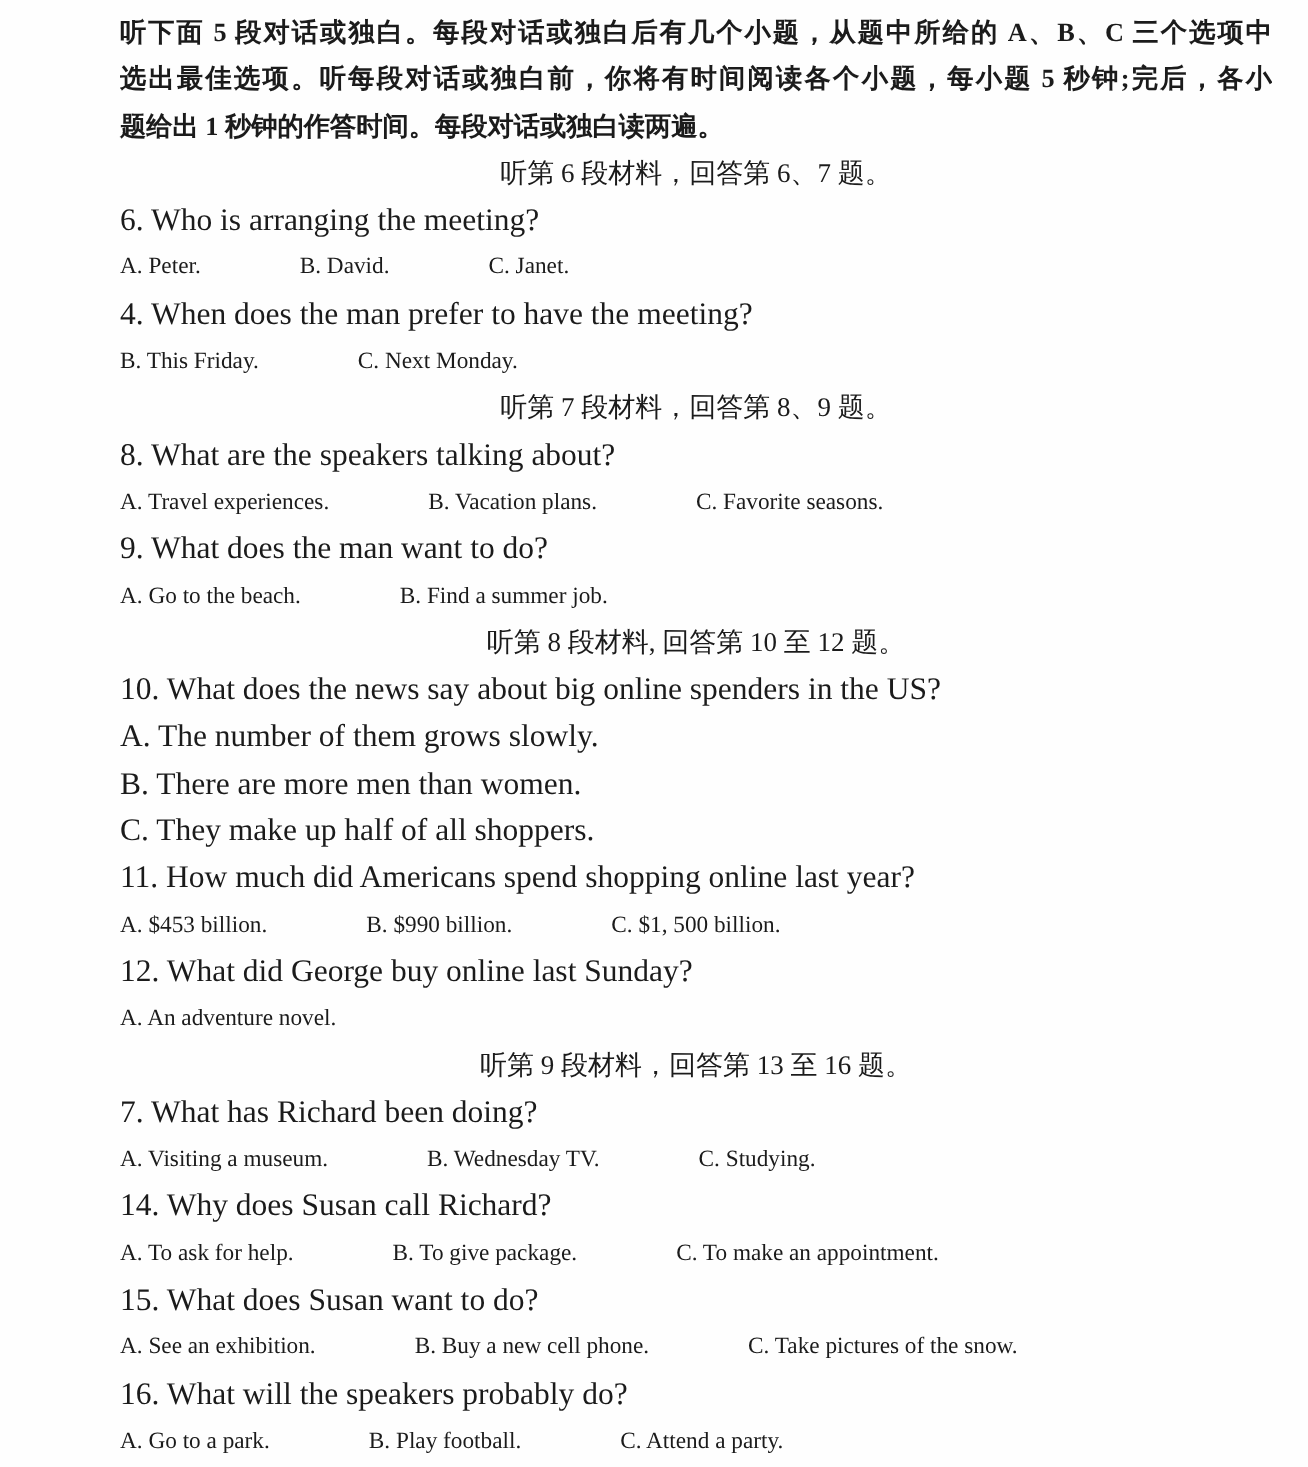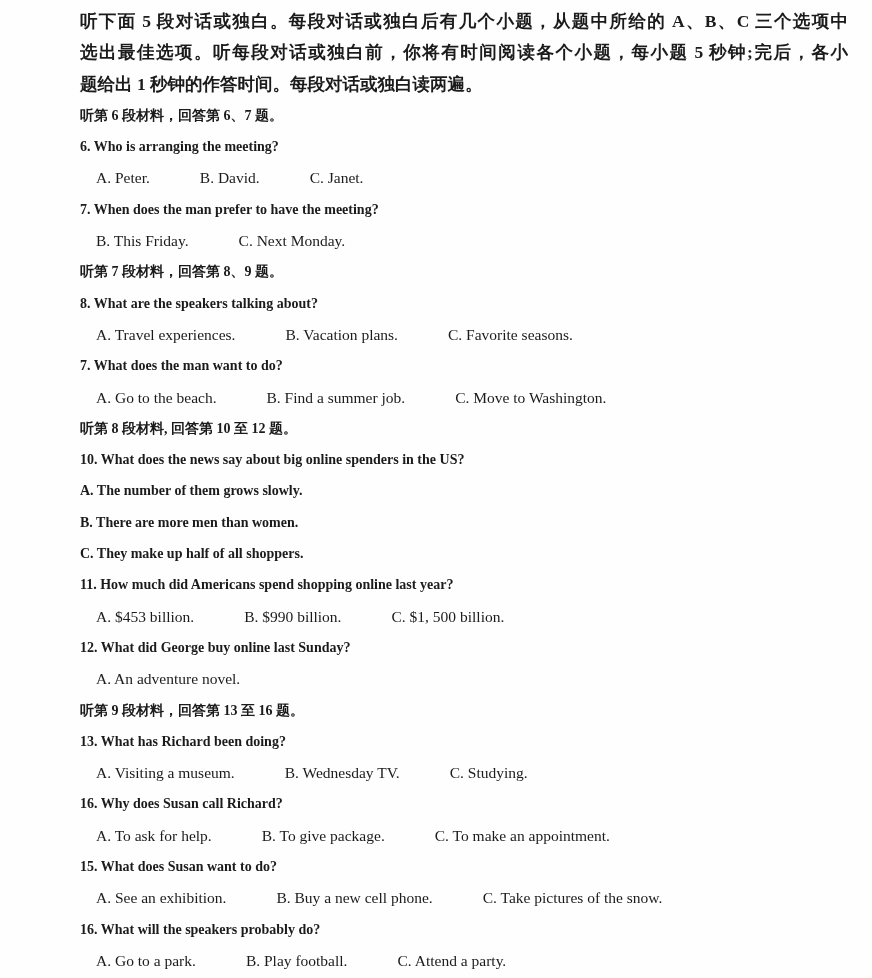--- a/index.html
+++ b/index.html
@@ -28,37 +28,37 @@
   }
   .intro-line.justified {
     white-space: normal;
     text-align: justify;
     text-align-last: justify;
     overflow: hidden;
     height: 31.3px;
   }
   .sec-header {
     margin: 0;
-    font-weight: bold;
-    font-size: 14px;
+    font-weight: normal;
+    font-size: 18px;
     line-height: 31.3px;
+    text-align: center;
   }
   .question, .opt-line {
     margin: 0;
-    font-weight: bold;
-    font-size: 14px;
+    font-weight: normal;
+    font-size: 21px;
     line-height: 31.3px;
   }
   .opts-row {
     display: flex;
     flex-direction: row;
-    column-gap: 50px;
+    column-gap: 66px;
     font-size: 15.5px;
     line-height: 31.3px;
-    margin-left: 16px;
   }
   .opts-row .opt {
     white-space: nowrap;
   }
 </style>
 </head>
 <body>
 
 <div class="page">
 
@@ -70,40 +70,39 @@
 
   <h2 class="sec-header">听第 6 段材料，回答第 6、7 题。</h2>
 
   <p class="question">6. Who is arranging the meeting?</p>
   <div class="opts-row">
     <span class="opt">A. Peter.</span>
     <span class="opt">B. David.</span>
     <span class="opt">C. Janet.</span>
   </div>
 
-  <p class="question">7. When does the man prefer to have the meeting?</p>
+  <p class="question">4. When does the man prefer to have the meeting?</p>
   <div class="opts-row">
     <span class="opt">B. This Friday.</span>
     <span class="opt">C. Next Monday.</span>
   </div>
 
   <h2 class="sec-header">听第 7 段材料，回答第 8、9 题。</h2>
 
   <p class="question">8. What are the speakers talking about?</p>
   <div class="opts-row">
     <span class="opt">A. Travel experiences.</span>
     <span class="opt">B. Vacation plans.</span>
     <span class="opt">C. Favorite seasons.</span>
   </div>
 
-  <p class="question">7. What does the man want to do?</p>
+  <p class="question">9. What does the man want to do?</p>
   <div class="opts-row">
     <span class="opt">A. Go to the beach.</span>
     <span class="opt">B. Find a summer job.</span>
-    <span class="opt">C. Move to Washington.</span>
   </div>
 
   <h2 class="sec-header">听第 8 段材料, 回答第 10 至 12 题。</h2>
 
   <p class="question">10. What does the news say about big online spenders in the US?</p>
   <div>
     <p class="opt-line">A. The number of them grows slowly.</p>
     <p class="opt-line">B. There are more men than women.</p>
     <p class="opt-line">C. They make up half of all shoppers.</p>
   </div>
@@ -115,28 +114,28 @@
     <span class="opt">C. $1, 500 billion.</span>
   </div>
 
   <p class="question">12. What did George buy online last Sunday?</p>
   <div class="opts-row">
     <span class="opt">A. An adventure novel.</span>
   </div>
 
   <h2 class="sec-header">听第 9 段材料，回答第 13 至 16 题。</h2>
 
-  <p class="question">13. What has Richard been doing?</p>
+  <p class="question">7. What has Richard been doing?</p>
   <div class="opts-row">
     <span class="opt">A. Visiting a museum.</span>
     <span class="opt">B. Wednesday TV.</span>
     <span class="opt">C. Studying.</span>
   </div>
 
-  <p class="question">16. Why does Susan call Richard?</p>
+  <p class="question">14. Why does Susan call Richard?</p>
   <div class="opts-row">
     <span class="opt">A. To ask for help.</span>
     <span class="opt">B. To give package.</span>
     <span class="opt">C. To make an appointment.</span>
   </div>
 
   <p class="question">15. What does Susan want to do?</p>
   <div class="opts-row">
     <span class="opt">A. See an exhibition.</span>
     <span class="opt">B. Buy a new cell phone.</span>

